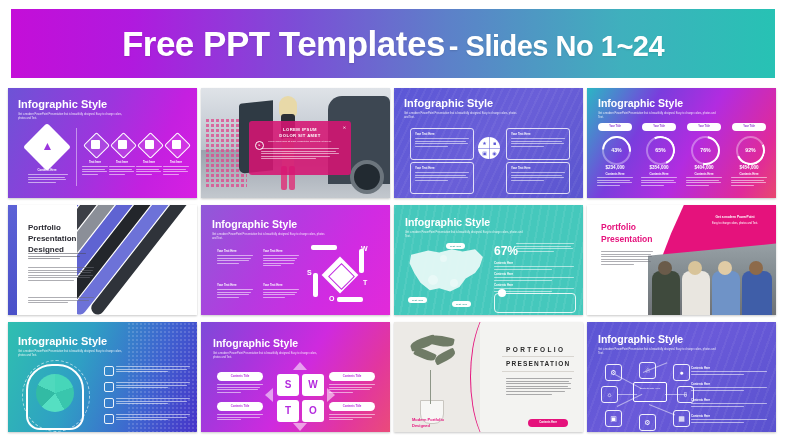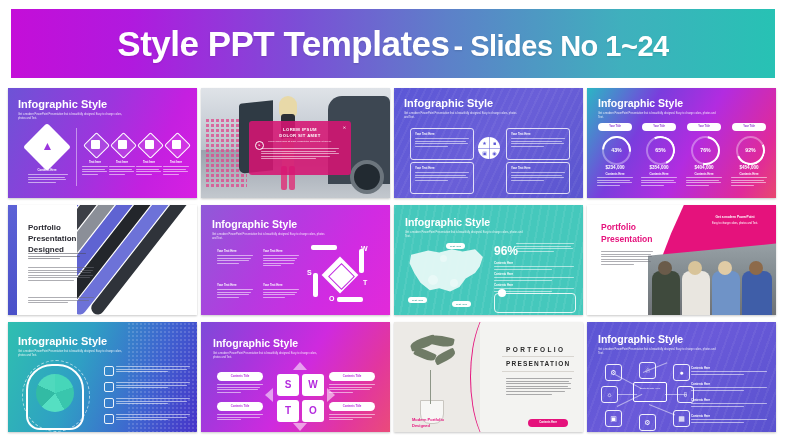--- a/index.html
+++ b/index.html
@@ -220,21 +220,21 @@
   .sl12 .rh{position:absolute;left:104px;color:#fff;}
   .sl12 .rb{position:absolute;left:104px;width:76px;color:#fff;}
 </style>
 </head>
 <body>
 
 <div class="page">
 
   <div class="banner">
     <div class="banner-title">
-      <span class="big">Style PPT Templates</span>
+      <span class="big">Free PPT Templates</span>
       <span class="small">- Slides No 1~24</span>
     </div>
   </div>
 
   <div class="grid">
 
     <div class="slide">
       <div class="inner sl1">
         <div class="s-title t">Infographic Style</div>
         <div class="s-sub sub">Get a modern PowerPoint Presentation that is beautifully designed. Easy to change colors, photos and Text.</div>
@@ -534,21 +534,21 @@
         <div class="stripes"></div>
         <div class="s-title t">Infographic Style</div>
         <div class="s-sub sub">Get a modern PowerPoint Presentation that is beautifully designed. Easy to change colors, photos and Text.</div>
         <div class="map"></div>
         <div class="pin" style="left:34px;top:70px;width:10px;height:10px;"></div>
         <div class="pin" style="left:56px;top:74px;width:8px;height:8px;"></div>
         <div class="pin" style="left:46px;top:50px;width:7px;height:7px;"></div>
         <div class="tag" style="left:52px;top:38px;">Text Here</div>
         <div class="tag" style="left:14px;top:92px;">Text Here</div>
         <div class="tag" style="left:58px;top:96px;">Text Here</div>
-        <div class="pct">96%</div>
+        <div class="pct">67%</div>
         <div class="pctx lines tiny">
           <i style="width:100%"></i>
             <i style="width:94%"></i>
             <i style="width:98%"></i>
             <i style="width:66%"></i>
         </div>
         <div class="ch lbl" style="top:56px;">Contents Here</div>
         <div class="cx lines tiny" style="top:61px;">
           <i style="width:100%"></i>
             <i style="width:72%"></i>

